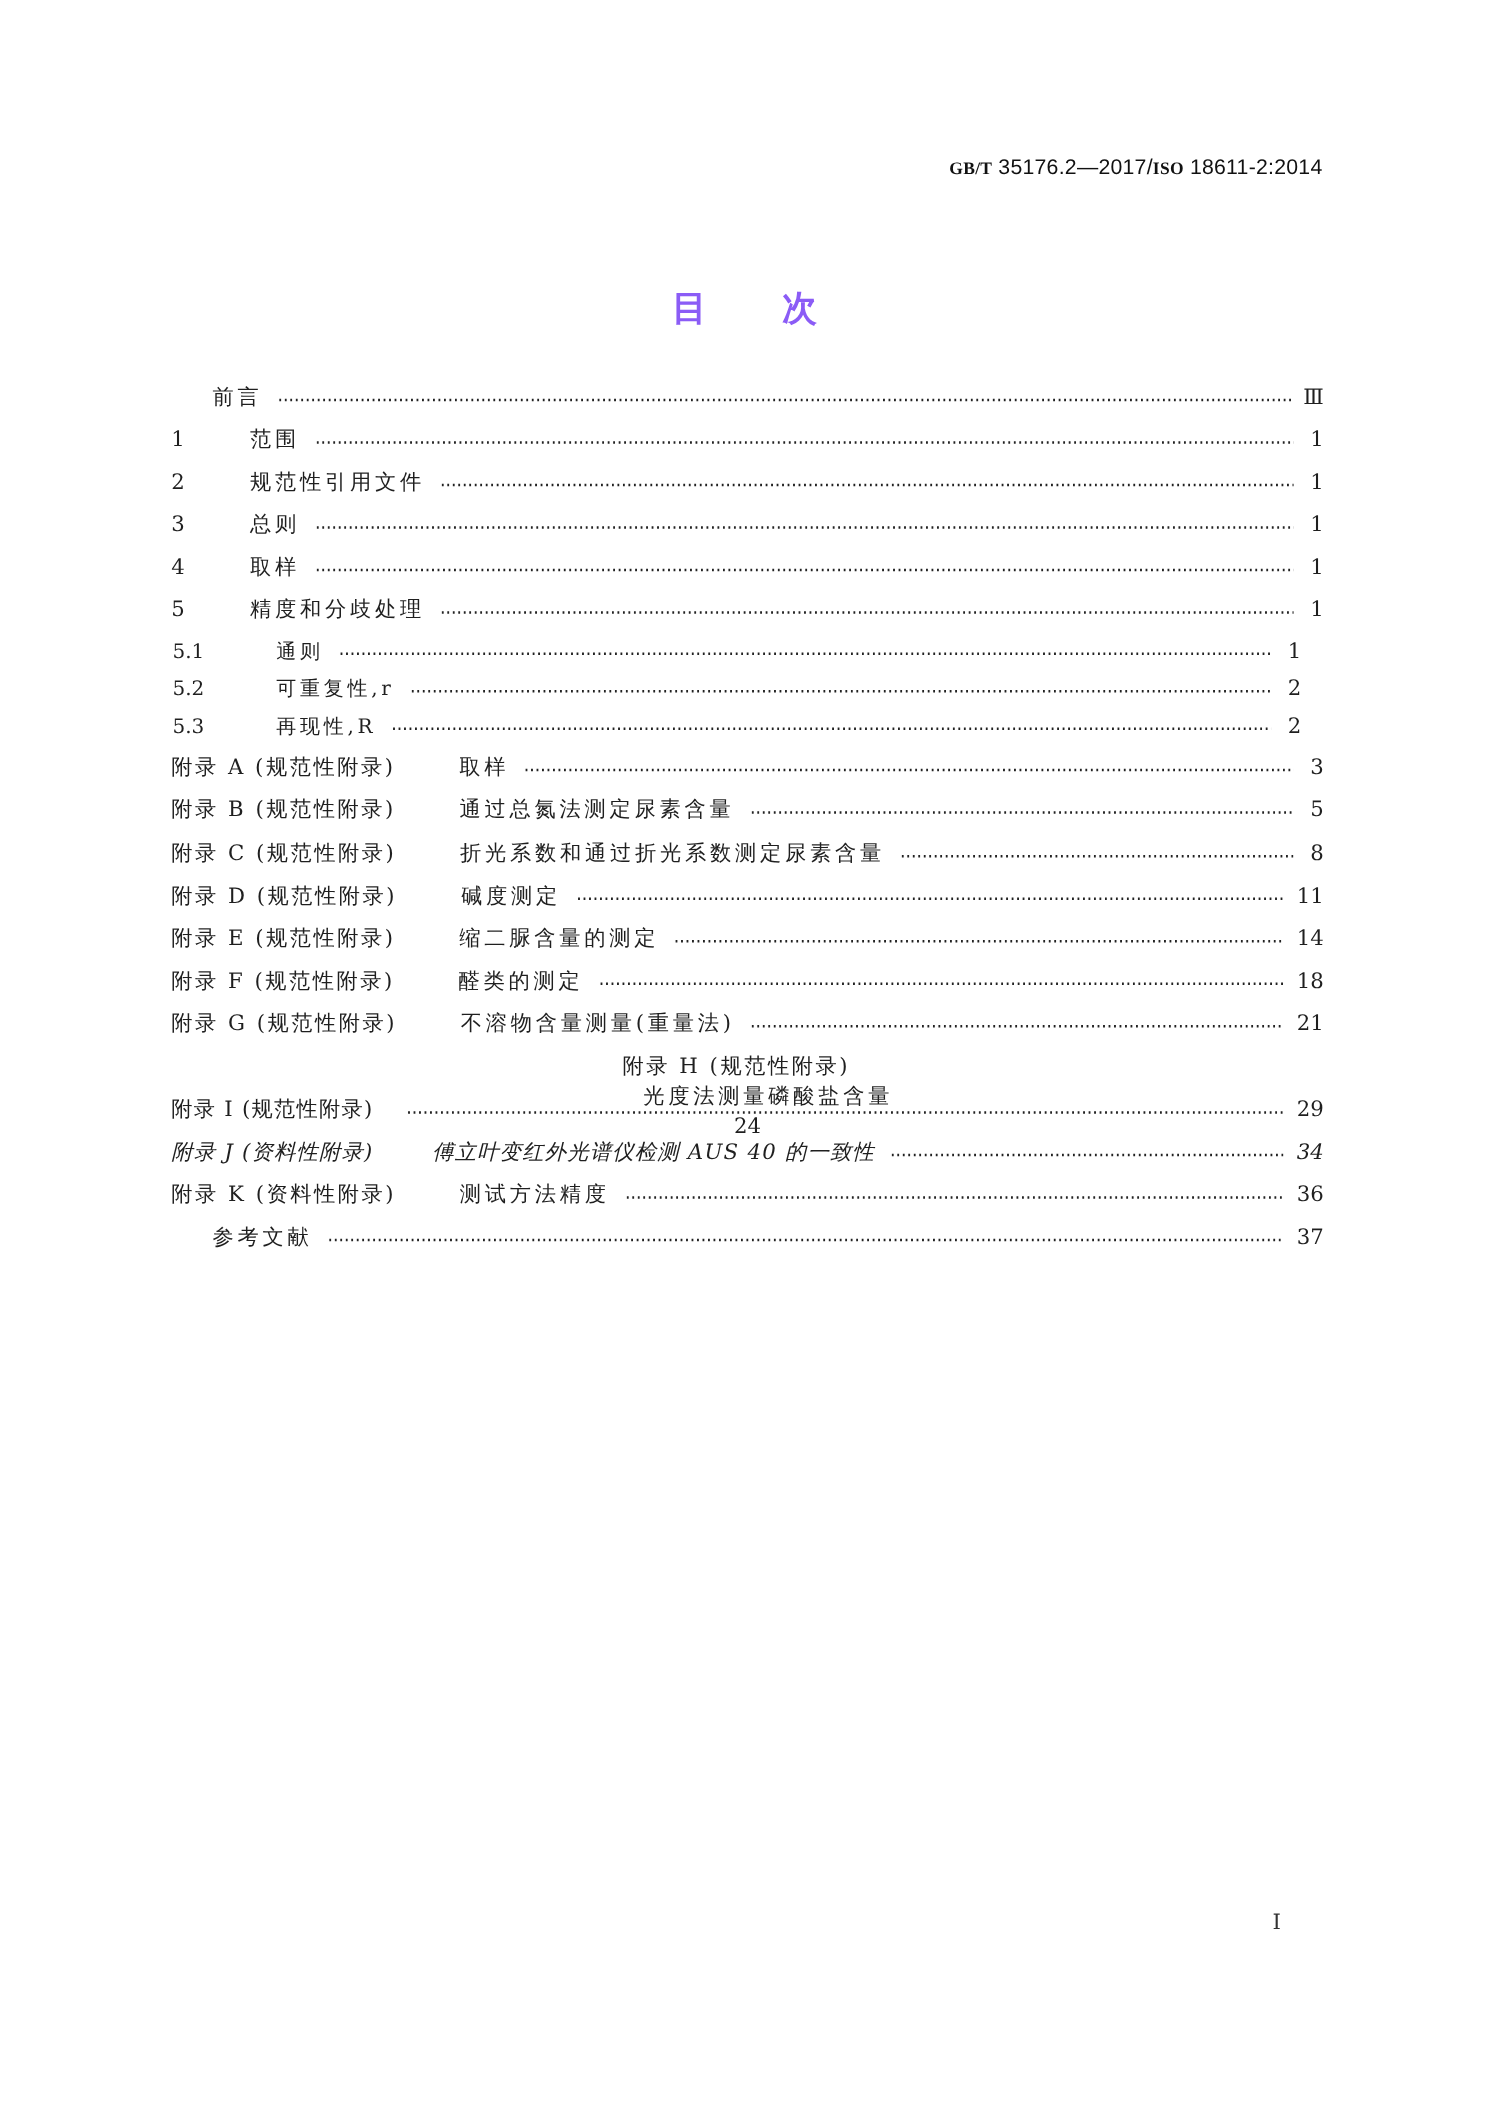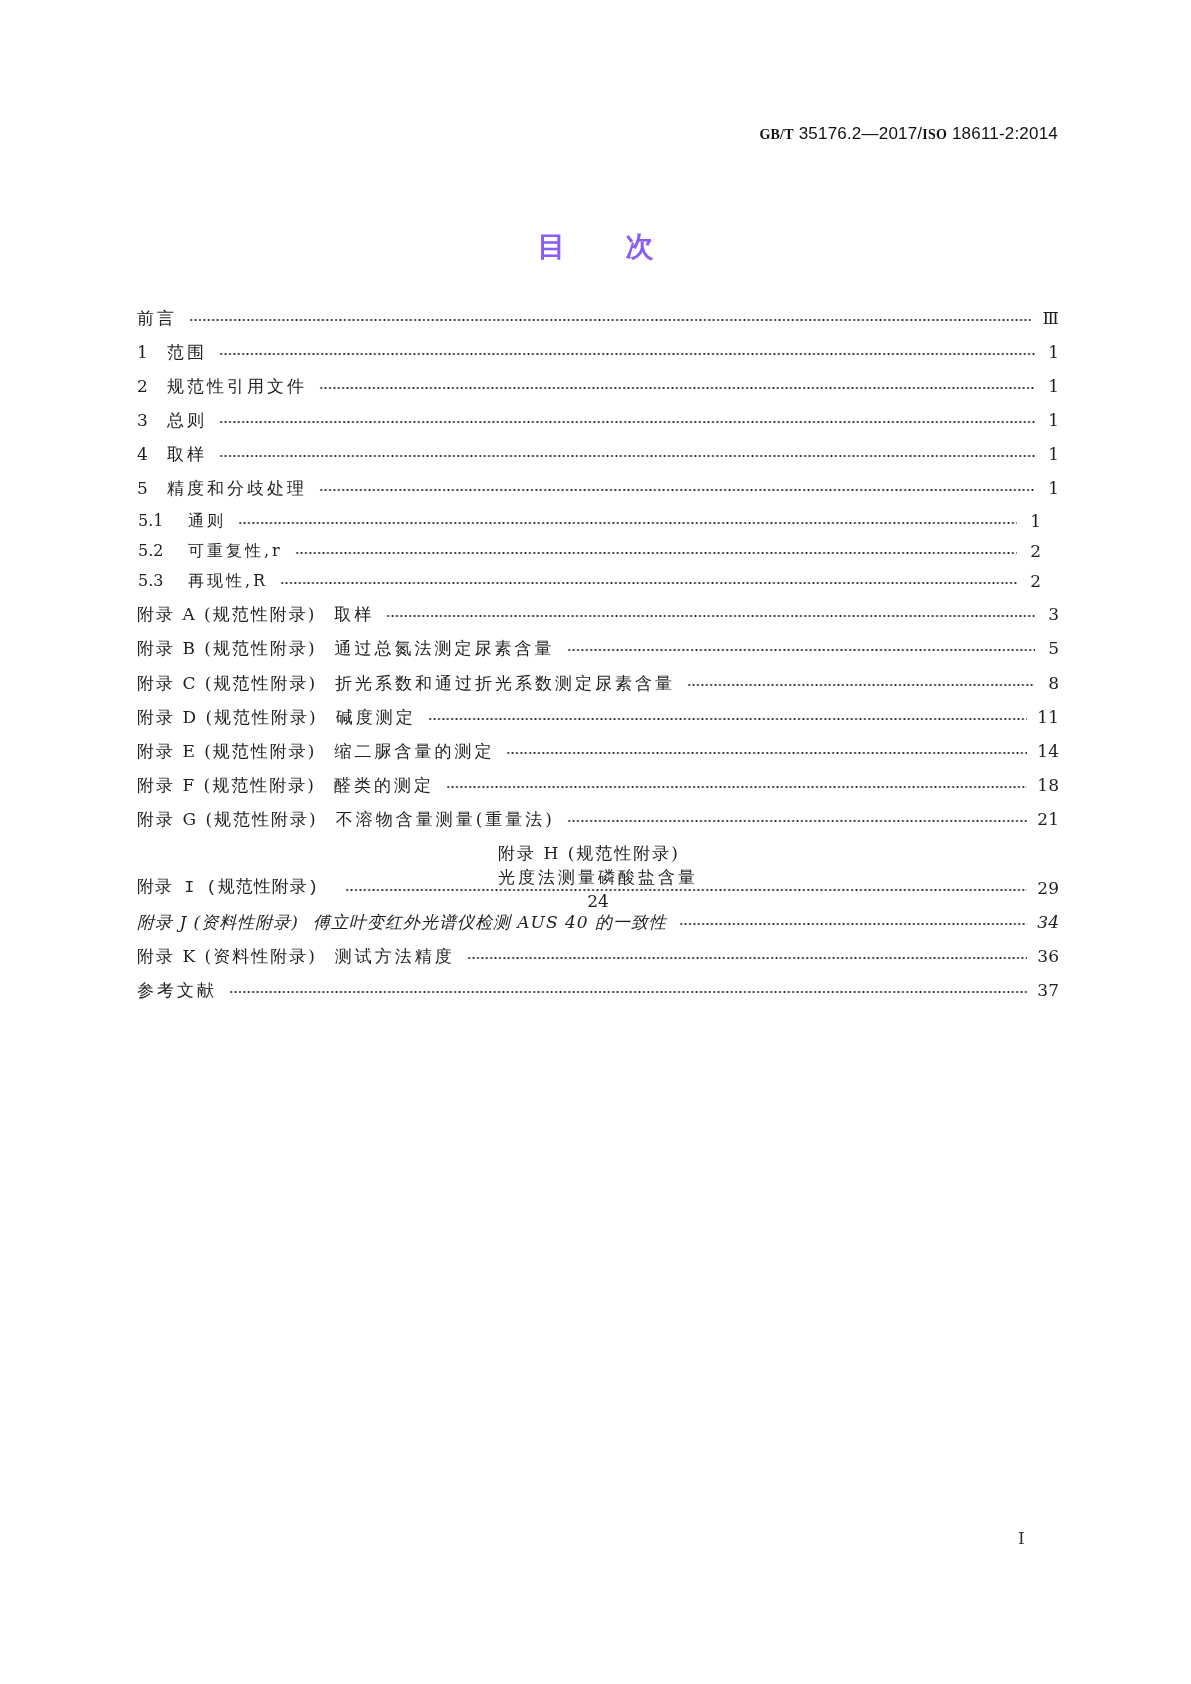--- a/index.html
+++ b/index.html
@@ -72,20 +72,21 @@
     }
     .toc-num {
       display: inline-block;
       flex: 0 0 auto;
     }
     .toc-row.level1 .toc-num { width: 30px; }
     .toc-row.sub .toc-num { width: 50px; }
     .toc-label {
       flex: 0 0 auto;
       letter-spacing: 3px;
+      margin-left: 33px;
     }
     .toc-annex {
       flex: 0 0 auto;
       letter-spacing: 2px;
       margin-right: 18px;
     }
     .leader {
       flex: 1 1 auto;
       overflow: hidden;
       margin: 0 10px 0 12px;
@@ -242,21 +243,21 @@
   </div>
 
   <div class="toc-row level1" style="top:841px;flex-direction:column;">
     <span class="toc-annex">附录 H (规范性附录)</span>
     <span class="toc-label">光度法测量磷酸盐含量</span>
     <span class="leader"></span>
     <span class="toc-page">24</span>
   </div>
 
   <div class="toc-row level1" style="top:876px;">
-    <span class="toc-annex" style="letter-spacing:1px;margin-right:14px;font-family:Liberation Mono, monospace;">附录 I (规范性附录)</span>
+    <span class="toc-annex" style="letter-spacing:1px;margin-right:14px;">附录 I (规范性附录)</span>
     <span class="leader"></span>
     <span class="toc-page">29</span>
   </div>
 
   <div class="toc-row level1" style="top:910px;font-style:italic;">
     <span class="toc-annex" style="letter-spacing:1px;margin-right:14px;">附录 J (资料性附录)</span>
     <span class="toc-label" style="letter-spacing:1px;">傅立叶变红外光谱仪检测 AUS 40 的一致性</span>
     <span class="leader"></span>
     <span class="toc-page">34</span>
   </div>

